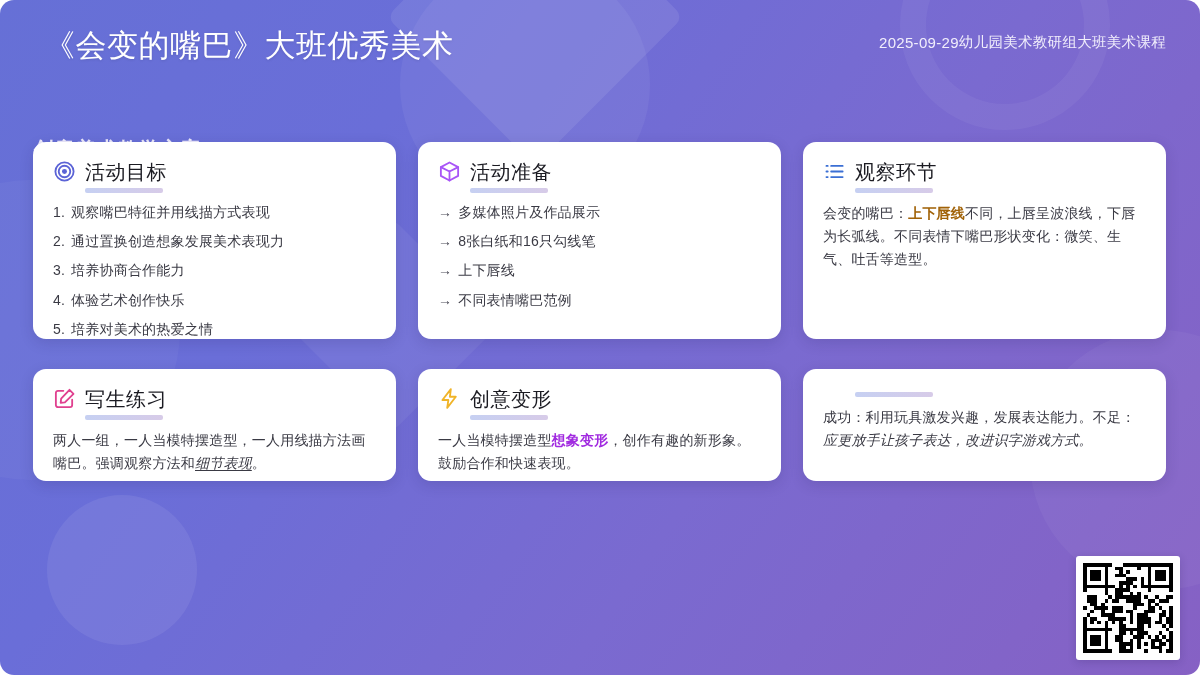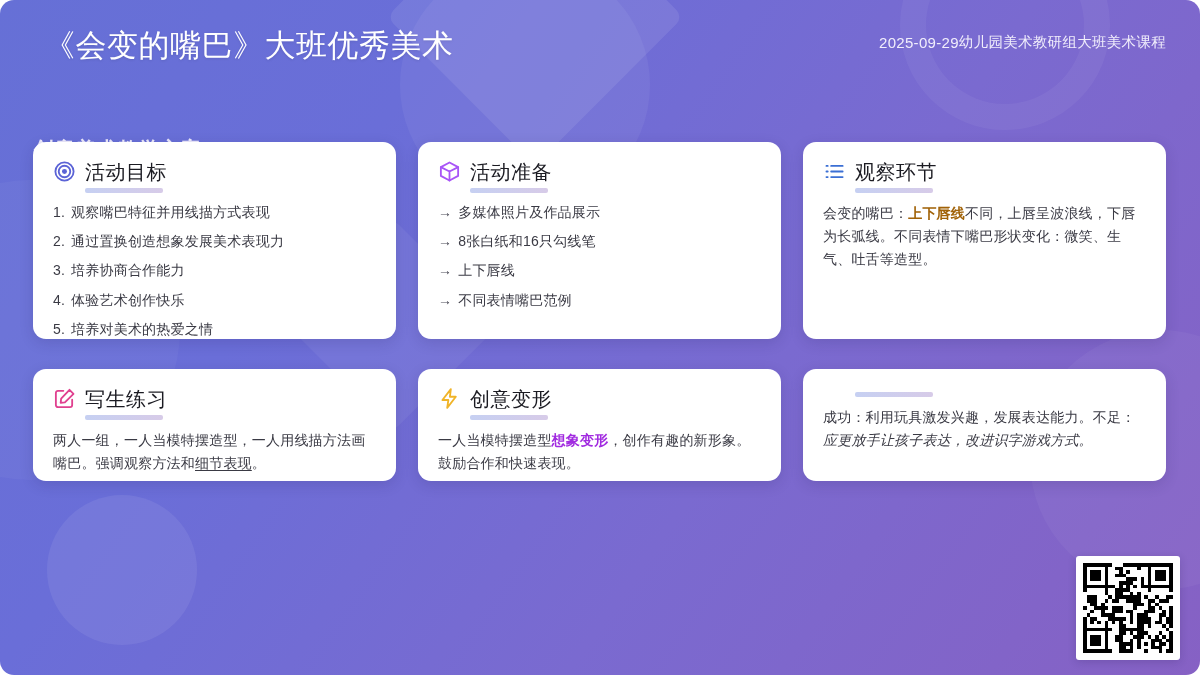--- a/index.html
+++ b/index.html
@@ -119,21 +119,21 @@
     margin-bottom:8.5px; display:flex; gap:6px;
     letter-spacing:0.2px;
   }
   ul.num-list li .marker { color:#3a3a44; flex:0 0 auto; }
   ul.arrow-list li .marker { color:#4a4a56; flex:0 0 auto; }
 
   .para {
     font-size:14px; color:#3a3a44; line-height:1.63; letter-spacing:0.2px;
   }
   .para b { font-weight:700; color:#a16207; }
-  .para u { text-decoration:underline; text-underline-offset:2px; }
+  .para u { text-decoration:underline; text-underline-offset:2px;font-style:italic; }
   .para i { font-style:italic; }
   .hl-purple { color:#a12ae0; font-weight:700; }
 
   
   .qr-wrap {
     position:absolute; right:20px; bottom:15px;
     background:#ffffff; padding:7px; border-radius:3px;
     width:104px; height:104px; z-index:5;
     box-shadow:0 2px 8px rgba(30,20,70,0.18);
   }

